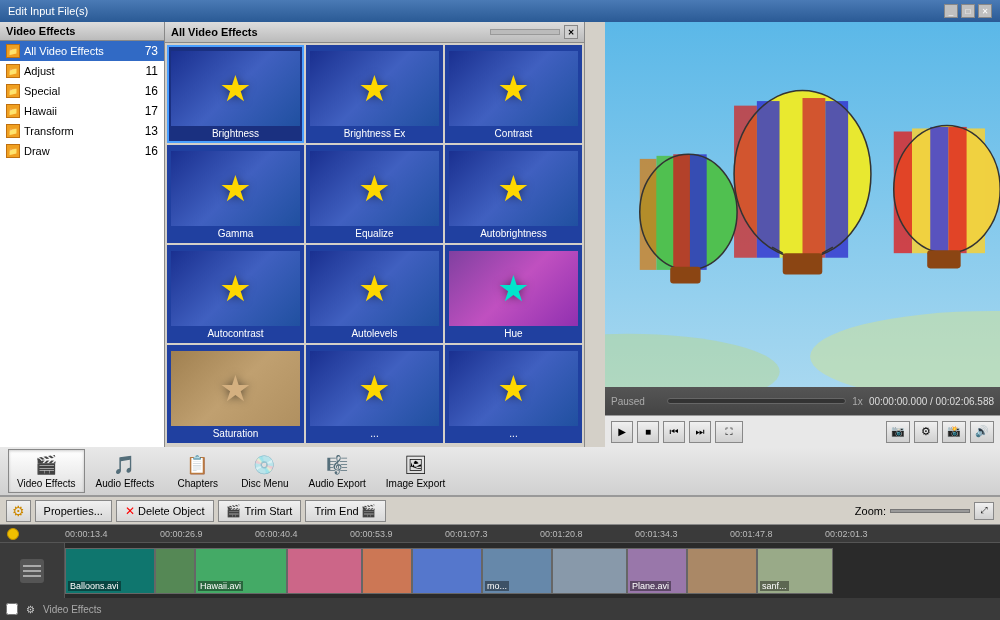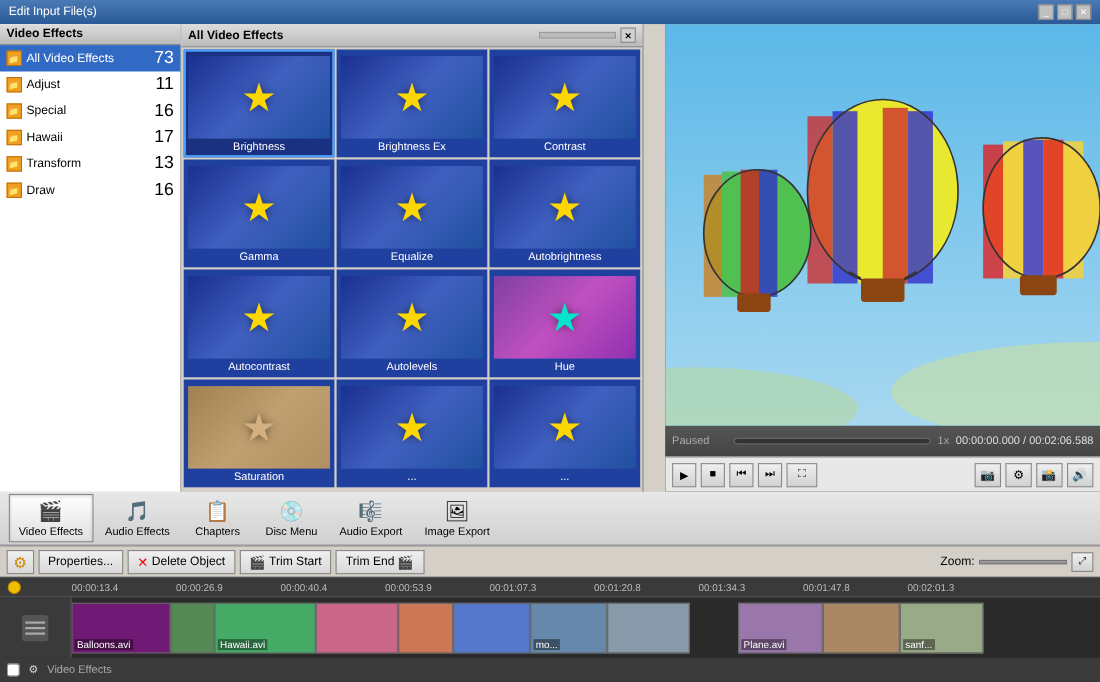--- a/index.html
+++ b/index.html
@@ -73,21 +73,21 @@
     .category-item.selected { background: #316ac5; color: white; }
     .category-icon {
       width: 14px; height: 14px;
       background: #f0a020;
       border: 1px solid #c07010;
       font-size: 8px;
       display: flex; align-items: center; justify-content: center;
       flex-shrink: 0;
     }
     .category-name { flex: 1; }
-    .category-count { font-size: 16px; }
+    .category-count { font-size: 12px; }
 
     
     .center-panel {
       width: 420px;
       background: #d4d0c8;
       border-right: 1px solid #888;
       display: flex;
       flex-direction: column;
     }
     .effects-header {
@@ -686,35 +686,35 @@
     <div class="track-header">
       <svg width="28" height="28" viewBox="0 0 28 28">
         <rect x="2" y="2" width="24" height="24" rx="3" fill="#555"></rect>
         <rect x="5" y="8" width="18" height="2" fill="#aaa"></rect>
         <rect x="5" y="13" width="18" height="2" fill="#aaa"></rect>
         <rect x="5" y="18" width="18" height="2" fill="#aaa"></rect>
       </svg>
     </div>
     <div class="track-content">
 
-    <div class="timeline-clip" style="width: 90px; background: #701a75;">
+    <div class="timeline-clip" style="width: 90px; background: #0f766e;">
           <span class="clip-label">Balloons.avi</span>
         </div>
         <div class="timeline-clip" style="width: 40px; background: rgb(85, 136, 85);"></div>
         <div class="timeline-clip" style="width: 92px; background: rgb(68, 170, 102);">
           <span class="clip-label">Hawaii.avi</span>
         </div>
         <div class="timeline-clip" style="width: 75px; background: rgb(204, 102, 136);"></div>
         <div class="timeline-clip" style="width: 50px; background: rgb(204, 119, 85);"></div>
         <div class="timeline-clip" style="width: 70px; background: rgb(85, 119, 204);"></div>
         <div class="timeline-clip" style="width: 70px; background: rgb(102, 136, 170);">
           <span class="clip-label">mo...</span>
         </div>
         <div class="timeline-clip" style="width: 75px; background: rgb(136, 153, 170);"></div>
-        <div class="timeline-clip" style="width: 77px; background: rgb(153, 119, 170); margin-left: 44px;">
+        <div class="timeline-clip" style="width: 60px; background: rgb(153, 119, 170);">
           <span class="clip-label">Plane.avi</span>
         </div>
         <div class="timeline-clip" style="width: 70px; background: rgb(170, 136, 102);"></div>
         <div class="timeline-clip" style="width: 76px; background: rgb(153, 170, 136);">
           <span class="clip-label">sanf...</span>
         </div>
       </div>
   </div>
   <div class="timeline-bottom">
     <input type="checkbox" style="width: 12px; height: 12px;">

